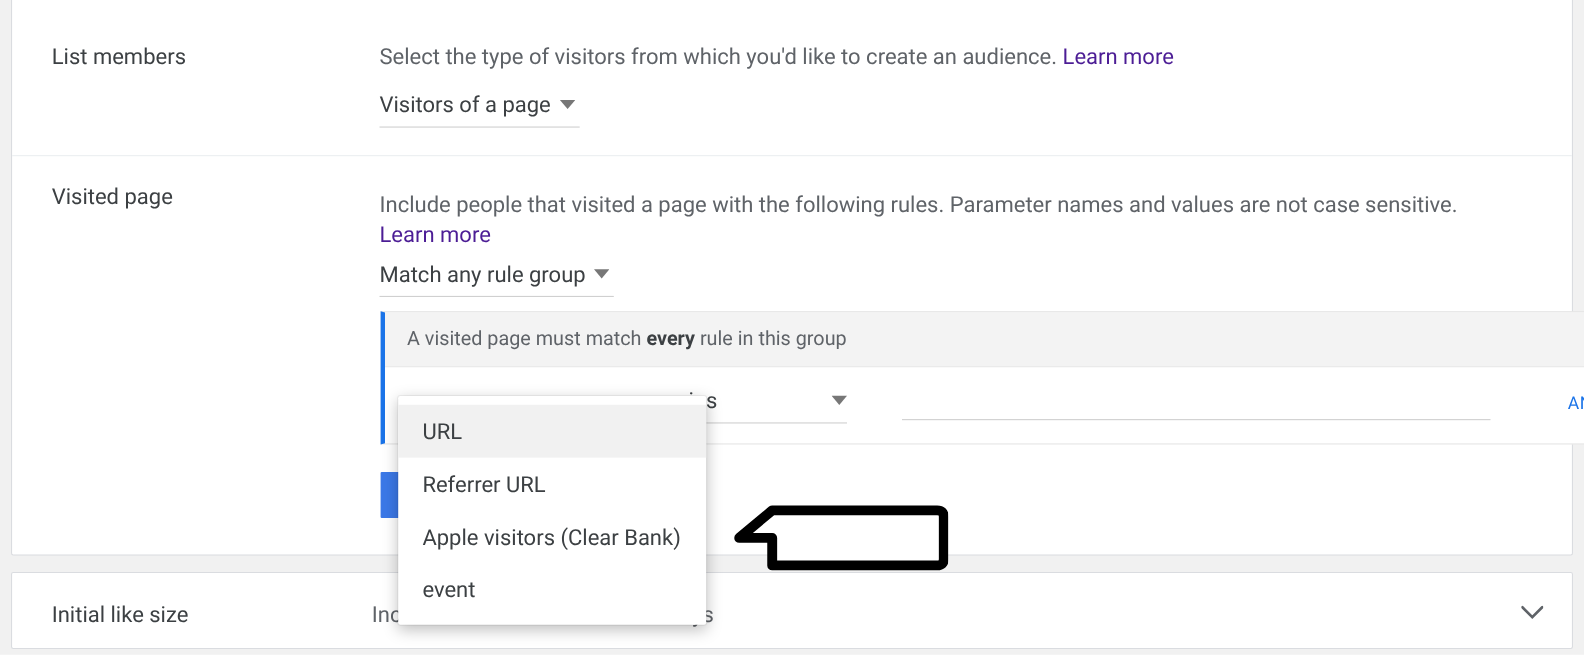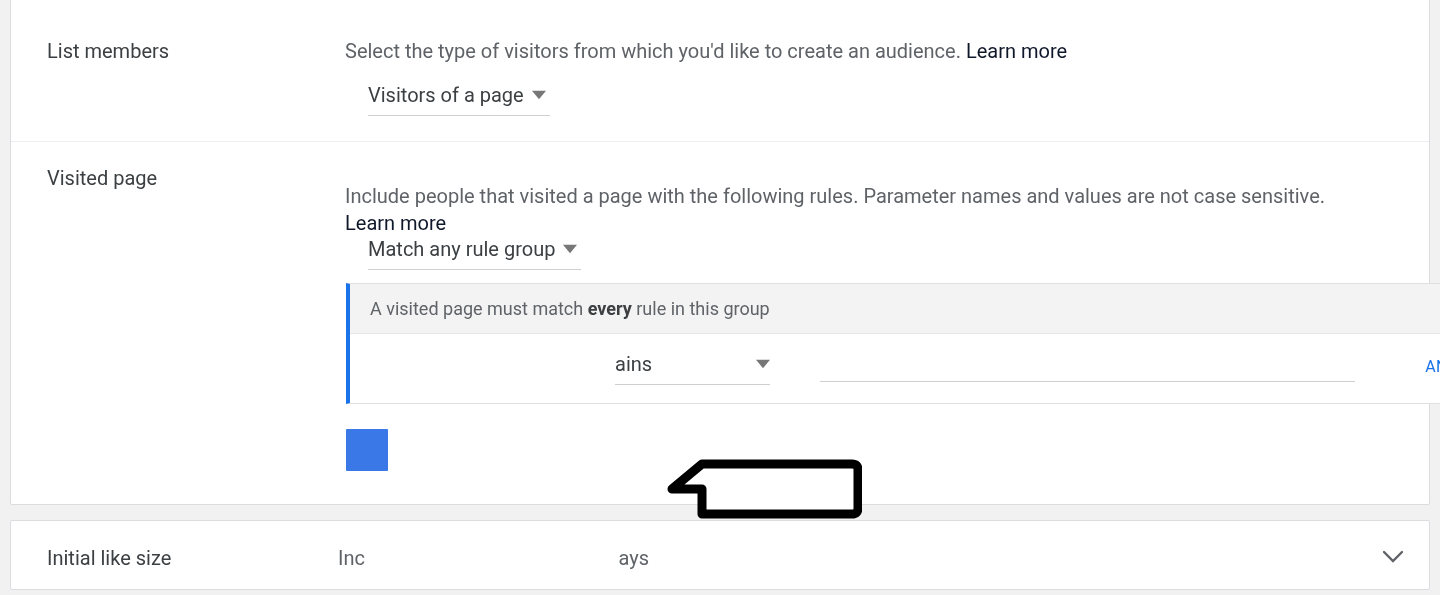--- a/index.html
+++ b/index.html
@@ -43,32 +43,31 @@
     font-size: 20px;
     color: #3c4043;
   }
   .desc-text {
     position: absolute;
     font-size: 20px;
     color: #5f6368;
     line-height: 1.35;
   }
   .link {
-    color: #0f172a;
+    color: #4c1d95;
     cursor: pointer;
   }
   .select-like {
     display: inline-flex;
     align-items: center;
     font-size: 20px;
     color: #3c4043;
     padding: 6px 4px 8px 0;
     border-bottom: 1px solid #d0d0d0;
     cursor: pointer;
-    margin-left: 23px;
   }
   .select-like .caret {
     margin-left: 8px;
   }
   .caret svg { display:block; }
 
   .rule-group {
     position: absolute;
     left: 335px;
     top: 292px;
@@ -208,21 +207,21 @@
               <path d="M0 0 L10 0 L5 6 Z" fill="#777"></path>
             </svg>
         </span>
       </div>
     </div>
 
     <div style="position:absolute; left:0; top:150px; width:100%; border-top:1px solid #eceff1;"></div>
 
     <div class="section-label" style="left:36px; top:175px;">Visited page</div>
 
-    <div class="desc-text" style="left:334px; top:192px; right:30px;">
+    <div class="desc-text" style="left:334px; top:182px; right:30px;">
       <span>Include people that visited a page with the following rules. Parameter names and values are not case sensitive.</span>
       <br>
       <span class="link">Learn more</span>
     </div>
 
     <div style="position:absolute; left:334px; top:240px;text-align:center;">
       <div class="select-like">
         <span>Match any rule group</span>
         <span class="caret">
           <svg width="14" height="14" viewBox="0 0 10 6">
@@ -262,20 +261,26 @@
       <span style="visibility:hidden;">___________________________</span>
       <span>ays</span>
     </div>
     <span class="chev">
       <svg width="20" height="14" viewBox="0 0 20 12">
           <path d="M1 1 L10 10 L19 1" stroke="#5f6368" stroke-width="2.4" fill="none" stroke-linecap="round"></path>
         </svg>
     </span>
   </div>
 
+  <div class="menu">
+    <div class="menu-item active">URL</div>
+    <div class="menu-item">Referrer URL</div>
+    <div class="menu-item">Apple visitors (Clear Bank)</div>
+    <div class="menu-item">event</div>
+  </div>
 
   <div class="pointer-annot">
     <svg width="200" height="66" viewBox="0 0 200 66">
       <path d="M40 33 L10 33 L40 8 L190 8 Q196 8 196 14 L196 52 Q196 58 190 58 L40 58 Z" fill="#fff" stroke="#000" stroke-width="9" stroke-linejoin="round"></path>
     </svg>
   </div>
 
 </div>
 
 </body></html>

